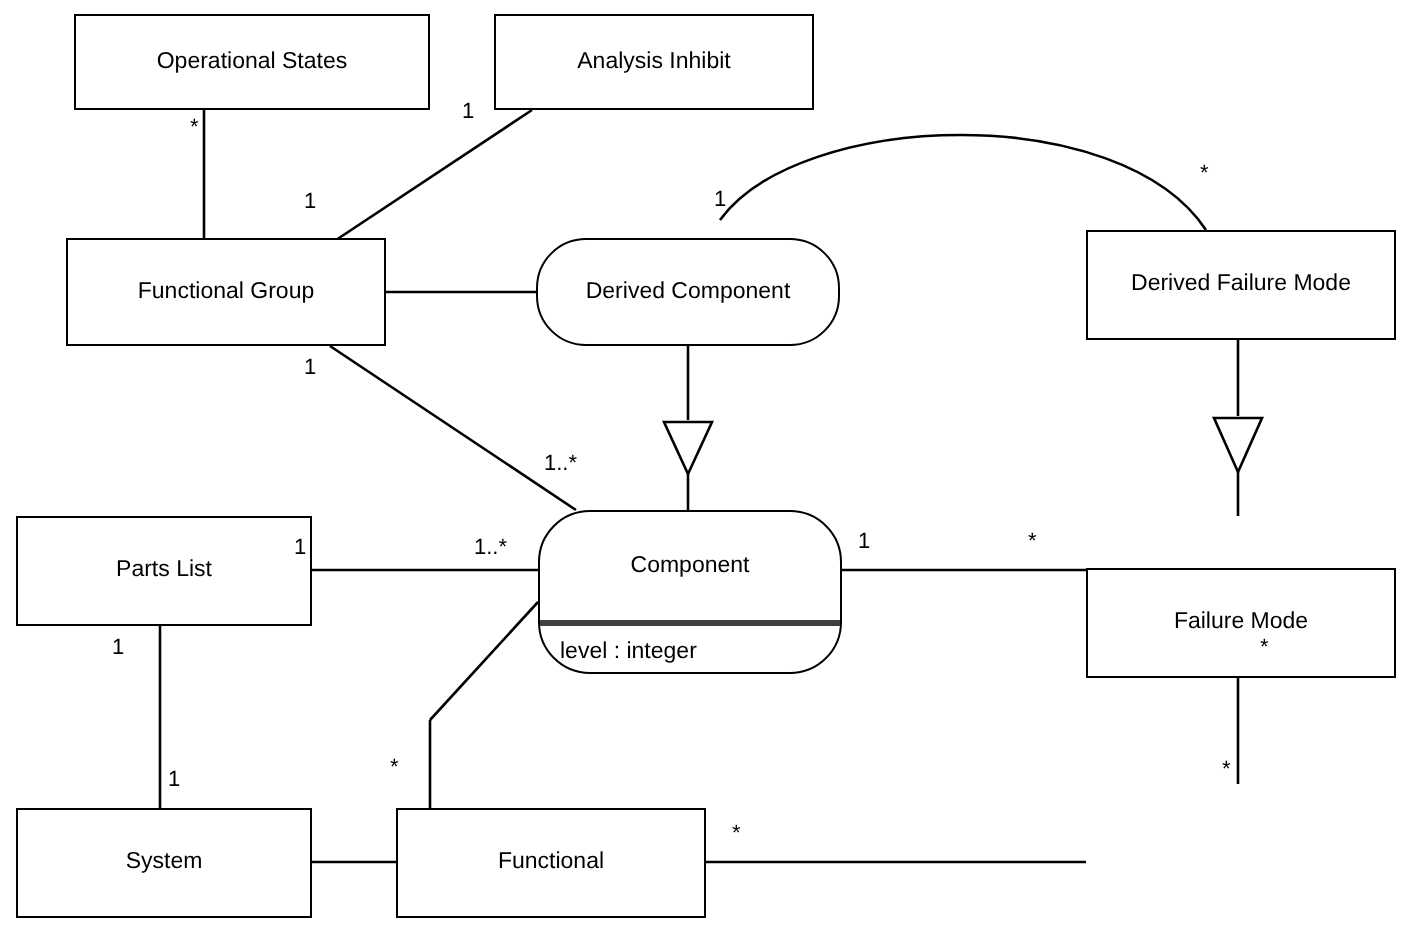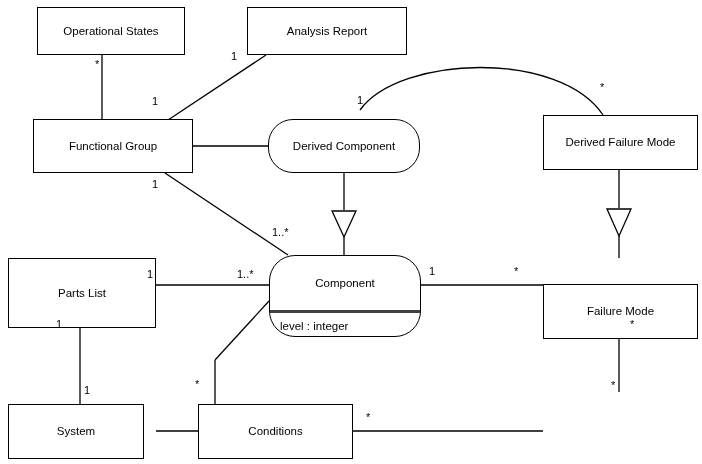--- a/index.html
+++ b/index.html
@@ -100,63 +100,63 @@
 
       <line x1="269" y1="301" x2="215" y2="360"></line>
       <line x1="215" y1="360" x2="215" y2="404"></line>
 
       <line x1="156" y1="431" x2="198" y2="431"></line>
 
       <line x1="353" y1="431" x2="543" y2="431"></line>
     </g>
   </svg>
 
-  <div class="node" style="left:37px; top:7px; width:148px; height:48px;">
+  <div class="node" style="left:37px; top:7px; width:178px; height:48px;">
     <span>Operational States</span>
   </div>
 
   <div class="node" style="left:247px; top:7px; width:160px; height:48px;">
-    <span>Analysis Report</span>
+    <span>Analysis Inhibit</span>
   </div>
 
   <div class="node" style="left:33px; top:119px; width:160px; height:54px;">
     <span>Functional Group</span>
   </div>
 
   <div class="node" style="left:268px; top:119px; width:152px; height:54px;border-radius:25px;">
     <span>Derived Component</span>
   </div>
 
   <div class="node" style="left:543px; top:115px; width:155px; height:55px;">
     <span>Derived Failure Mode</span>
   </div>
 
-  <div class="node" style="left:8px; top:258px; width:148px; height:70px;">
+  <div class="node" style="left:8px; top:258px; width:148px; height:55px;">
     <span>Parts List</span>
   </div>
 
   <div class="node compartment" style="left:269px; top:255px; width:152px; height:82px;">
     <div class="title-row">
       <span>Component</span>
     </div>
     <div class="attr-row">
       <span>level : integer</span>
     </div>
   </div>
 
   <div class="node" style="left:543px; top:258px; width:155px; height:55px;margin-top:26px;">
     <span>Failure Mode</span>
   </div>
 
-  <div class="node" style="left:8px; top:404px; width:136px; height:55px;">
+  <div class="node" style="left:8px; top:404px; width:148px; height:55px;">
     <span>System</span>
   </div>
 
   <div class="node" style="left:198px; top:404px; width:155px; height:55px;">
-    <span>Conditions</span>
+    <span>Functional</span>
   </div>
 
 
   <div class="mult" style="left:95px; top:58px;">*</div>
   <div class="mult" style="left:152px; top:95px;">1</div>
   <div class="mult" style="left:231px; top:50px;">1</div>
   <div class="mult" style="left:357px; top:94px;">1</div>
   <div class="mult" style="left:600px; top:81px;">*</div>
   <div class="mult" style="left:152px; top:178px;">1</div>
   <div class="mult" style="left:272px; top:226px;">1..*</div>

